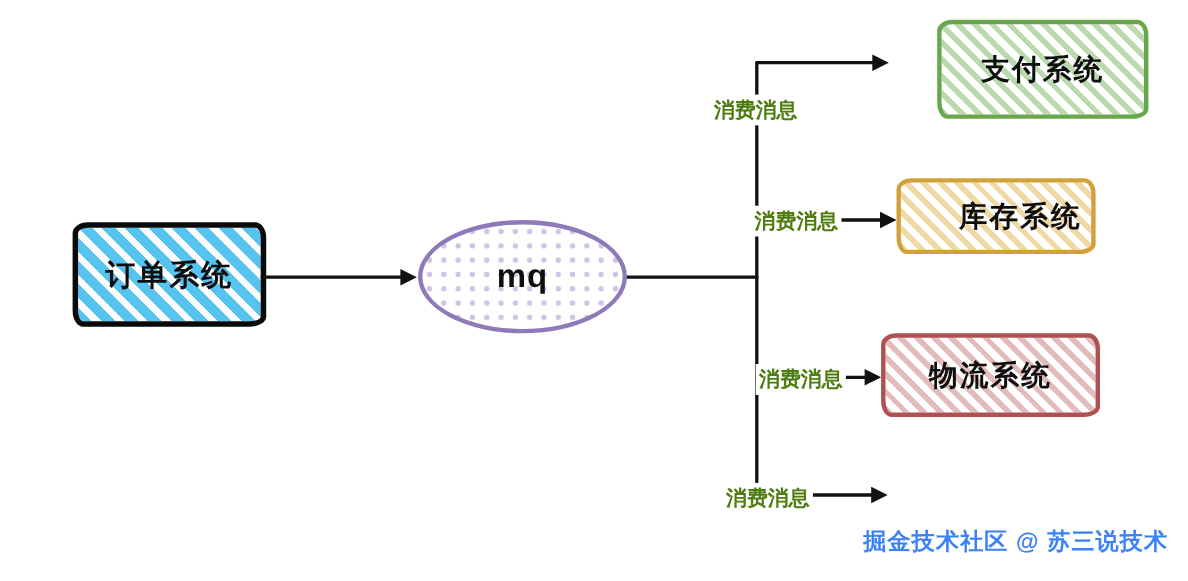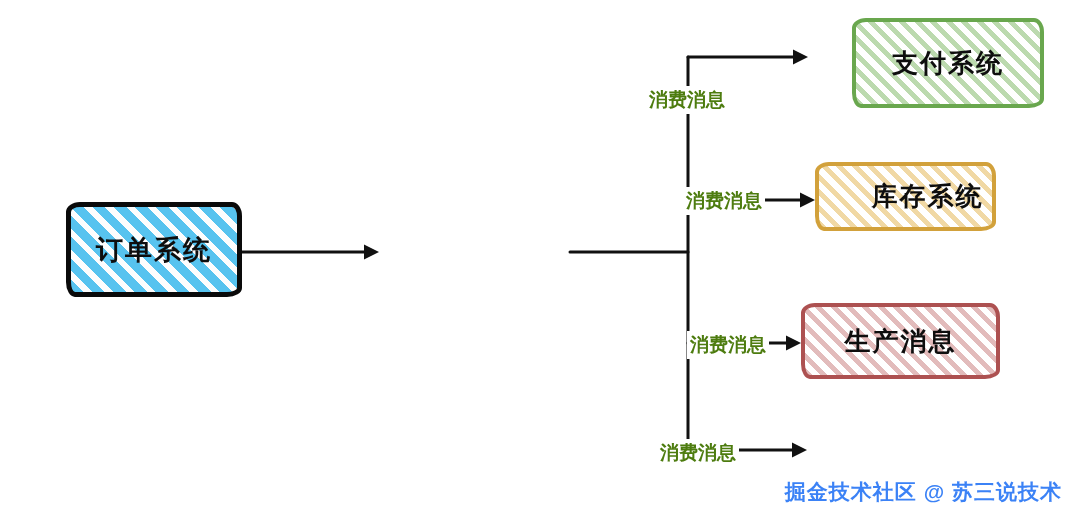--- a/index.html
+++ b/index.html
@@ -70,31 +70,34 @@
       <polygon points="815,200 800,192.5 800,207.5"></polygon>
       <polygon points="801,343 786,335.5 786,350.5"></polygon>
       <polygon points="807,450 792,442.5 792,457.5"></polygon>
     </g>
   </svg>
 
   <div class="node box producer">
     <span>订单系统</span>
   </div>
 
+  <div class="node queue">
+    <span>mq</span>
+  </div>
 
   <div class="node box consumer pos-payment c-payment">
     <span>支付系统</span>
   </div>
 
   <div class="node box consumer pos-inventory c-inventory">
     <span>库存系统</span>
   </div>
 
   <div class="node box consumer pos-points c-points">
-    <span>生产消息</span>
+    <span>物流系统</span>
   </div>
 
 
   <div class="edge-label lbl-payment">消费消息</div>
   <div class="edge-label lbl-inventory">消费消息</div>
   <div class="edge-label lbl-points">消费消息</div>
   <div class="edge-label lbl-logistics">消费消息</div>
 
   <div class="watermark">掘金技术社区 @ 苏三说技术</div>
 

